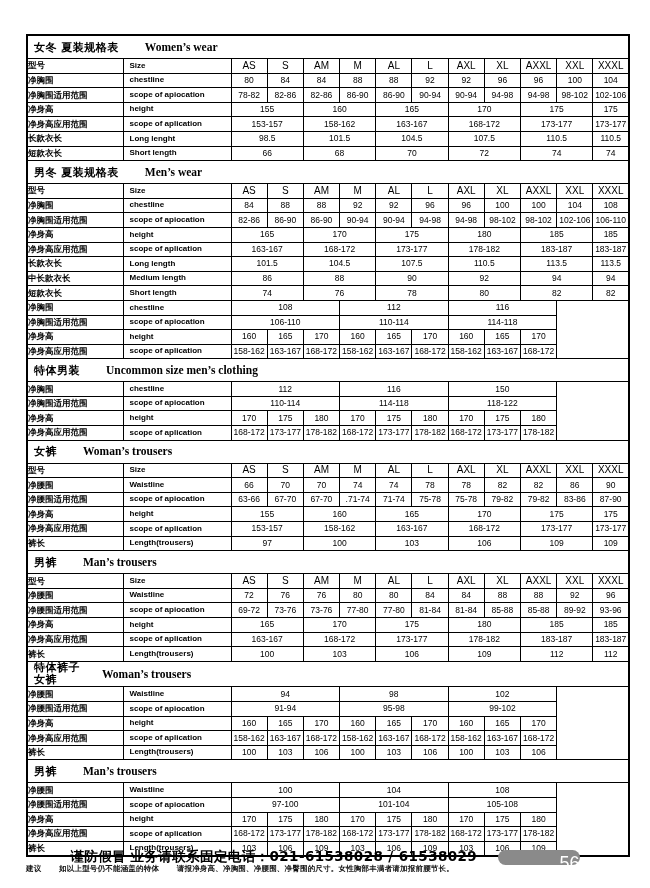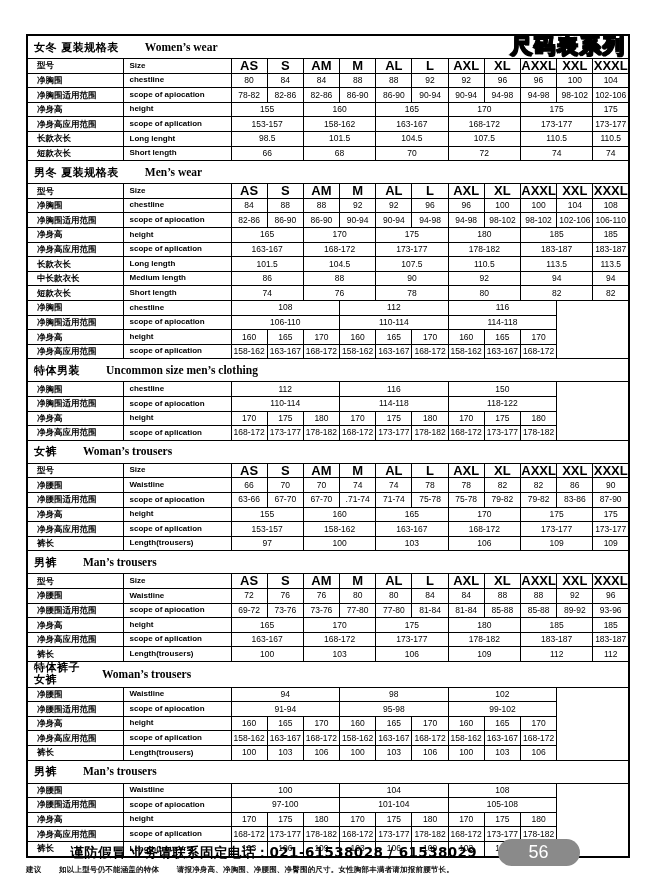--- a/index.html
+++ b/index.html
@@ -28,36 +28,36 @@
     text-align:center;
     vertical-align:middle;
     height:13.6px;
     padding:0;
     overflow:hidden;
     white-space:nowrap;
   }
   
   .sheet td.lab{
     text-align:left;
-    padding-left:9px;
+    padding-left:0;
     font-weight:bold;
     font-size:8.5px;
     font-family:"DejaVu Sans",sans-serif;
   }
   
   .sheet td.eng{
     text-align:left;
     padding-left:6px;
     font-family:Liberation Sans, sans-serif;
     font-weight:bold;
     font-size:8px;
   }
   .sheet td.sz{
-    font-weight:bold;
-    font-size:13px;
+    font-weight:normal;
+    font-size:10px;
   }
   
   .sheet td.sect{
     text-align:left;
     height:22px;
     padding-left:6px;
     border-left:1px solid #ec4899;
     border-right:1px solid #000;
   }
   .sect .cn{
@@ -115,36 +115,35 @@
     font-family:"DejaVu Sans",sans-serif;
     font-weight:bold;
     font-size:13.5px;
     letter-spacing:.4px;
     vertical-align:middle;
   }
   .pagenum{
     display:inline-block;
     vertical-align:middle;
     margin-left:16px;
-    width:82px;height:27px;
+    width:82px;height:15px;
     line-height:27px;
     border-radius:14px;
     background:#8a8a8a;
     color:#fff;
     font-size:18px;
-    text-align:center;
+    text-align:right;
     font-family:"Liberation Sans",sans-serif;
   }
 </style>
 </head>
 <body>
 
 <div class="page">
 
-  <div class="masthead">尺码表系列</div>
 
   <table class="sheet">
     <colgroup>
       <col style="width:96px">
         <col style="width:108px">
       <col style="width:36.2px">
         <col style="width:36.2px">
         <col style="width:36.2px">
       <col style="width:36.2px">
         <col style="width:36.2px">

